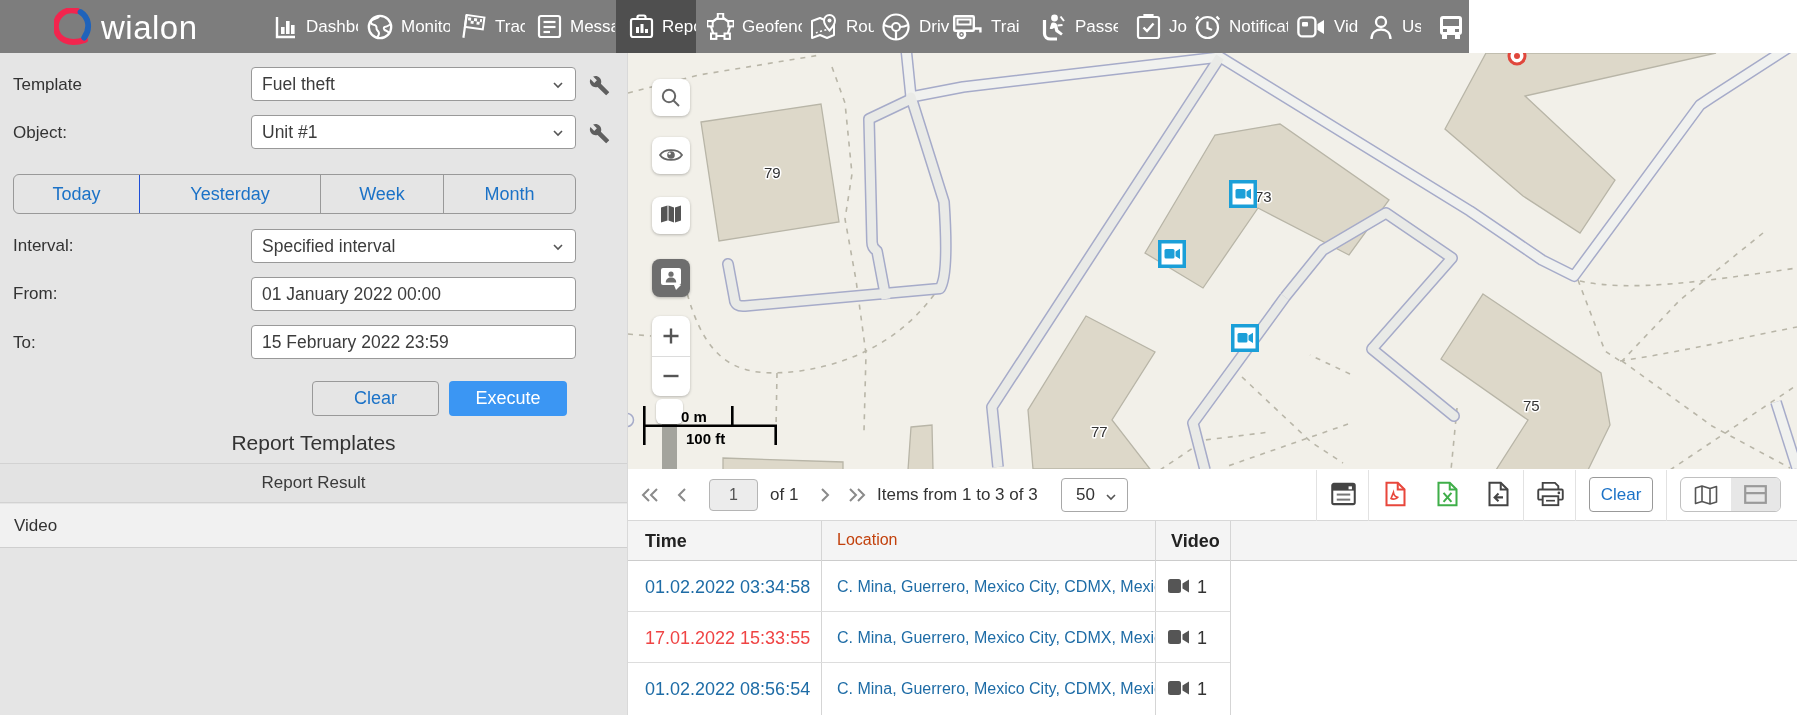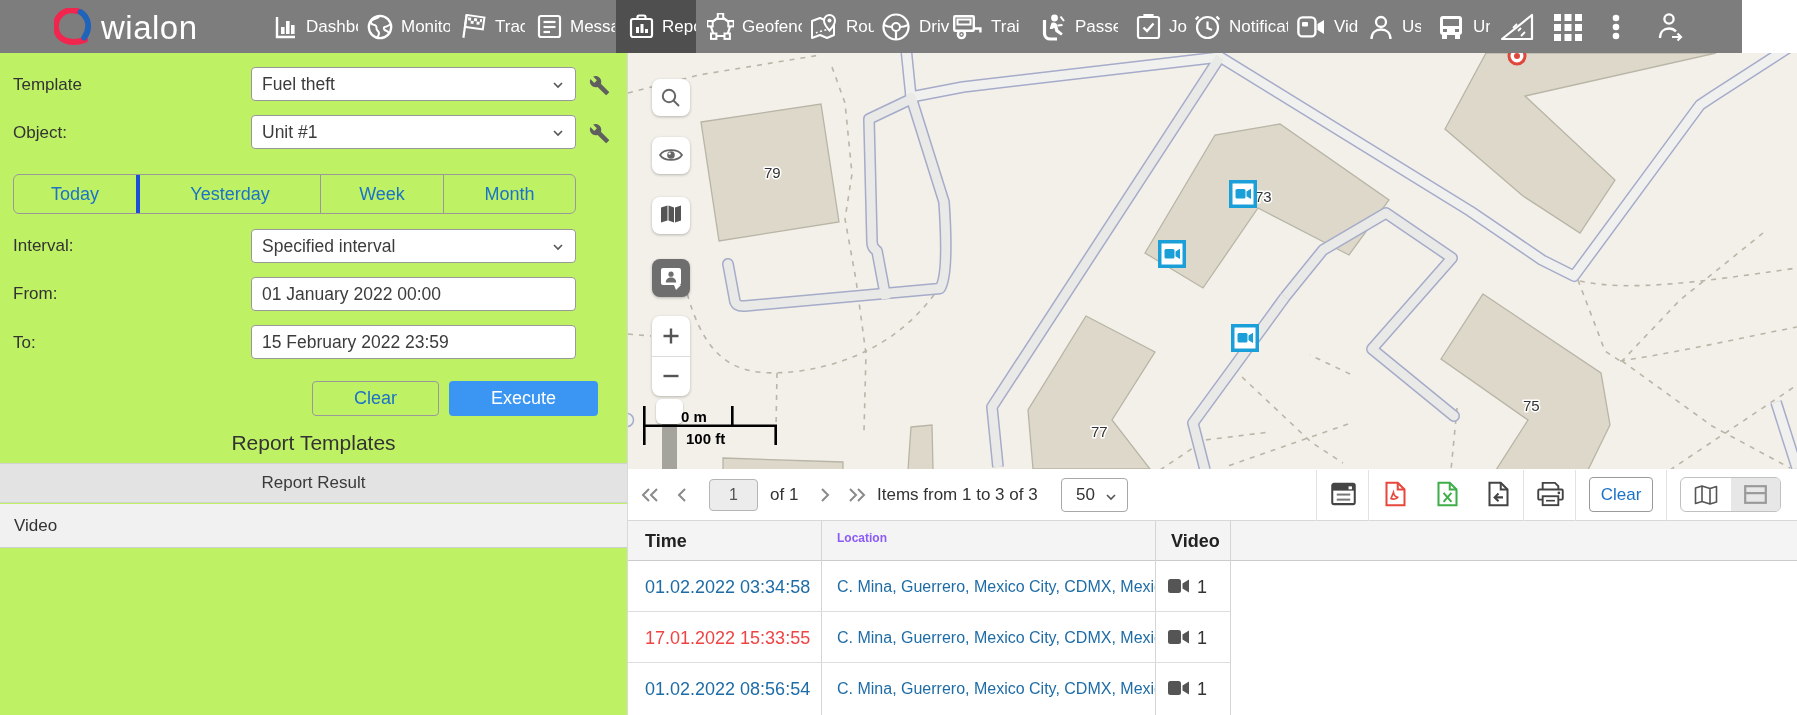--- a/index.html
+++ b/index.html
@@ -1,22 +1,22 @@
 <!DOCTYPE html>
 <html><head>
 <meta charset="utf-8">
 <style>
 * { margin:0; padding:0; box-sizing:border-box; }
 html,body { width:1797px; height:715px; overflow:hidden; background:#fff;
   font-family:"Liberation Sans", sans-serif; }
 .abs { position:absolute; }
-#nav { position:absolute; left:0; top:0; width:1742px; height:53px; background:#7d7d7d; }
+#nav { position:absolute; left:0; top:0; width:1469px; height:53px; background:#7d7d7d; }
 .nitem { position:absolute; top:0; height:53px; display:flex; align-items:center; color:#fff; font-size:17px; white-space:nowrap; overflow:hidden; }
 .nitem svg { flex:0 0 auto; margin-right:8px; }
-#leftp { position:absolute; left:0; top:53px; width:628px; height:662px; background:#bef264; border-right:1px solid #d9d9d9; }
+#leftp { position:absolute; left:0; top:53px; width:628px; height:662px; background:#e5e5e5; border-right:1px solid #d9d9d9; }
 .lbl { position:absolute; font-size:17px; color:#333; }
 .inp { position:absolute; left:251px; width:325px; height:34px; border:1px solid #999; border-radius:4px; background:#fff; font-size:17.5px; color:#3c3c3c; display:flex; align-items:center; padding-left:10px; }
 .chev { position:absolute; right:11px; top:50%; margin-top:-5px; width:12px; height:12px; }
 #mapbox { position:absolute; left:628px; top:53px; width:1169px; height:416px; overflow:hidden; background:#22c55e; }
 #bottom { position:absolute; left:628px; top:469px; width:1169px; height:246px; background:#fff; }
 .vdiv { position:absolute; top:1px; width:1px; height:51px; background:#e2e2e2; }
 .tbtn { position:absolute; top:7px; height:36px; }
 </style>
 </head>
 <body>
@@ -219,41 +219,41 @@
   <div class="inp" style="top:62px">Unit #1
     <svg class="chev" viewBox="0 0 12 12">
         <path d="M2 4 L6 8 L10 4" fill="none" stroke="#555" stroke-width="1.6"></path>
       </svg>
   </div>
   <svg class="abs" style="left:589px;top:70px" width="21" height="21" viewBox="0 0 24 24">
       <path d="M22.7 19l-9.1-9.1c.9-2.3.4-5-1.5-6.9-2-2-5-2.4-7.4-1.3L9 6 6 9 1.6 4.7C.4 7.1.9 10.1 2.9 12.1c1.9 1.9 4.6 2.4 6.9 1.5l9.1 9.1c.4.4 1 .4 1.4 0l2.3-2.3c.5-.4.5-1.1.1-1.4z" fill="#5f5f5f"></path>
     </svg>
 
   <div class="abs" style="left:13px;top:121px;width:563px;height:40px;border:1px solid #999;border-radius:6px;display:flex;color:#1b72c7;font-size:18px">
-    <div style="flex:0 0 126px;display:flex;align-items:center;justify-content:center;border-right:4px solid #1d4ed8">Today</div>
+    <div style="flex:0 0 126px;display:flex;align-items:center;justify-content:center;border-right:1px solid #1d4ed8">Today</div>
     <div style="flex:0 0 181px;display:flex;align-items:center;justify-content:center;border-right:1px solid #999">Yesterday</div>
     <div style="flex:0 0 123px;display:flex;align-items:center;justify-content:center;border-right:1px solid #999">Week</div>
     <div style="flex:1;display:flex;align-items:center;justify-content:center">Month</div>
   </div>
 
   <div class="lbl" style="left:13px;top:183px">Interval:</div>
   <div class="inp" style="top:176px">Specified interval
     <svg class="chev" viewBox="0 0 12 12">
         <path d="M2 4 L6 8 L10 4" fill="none" stroke="#555" stroke-width="1.6"></path>
       </svg>
   </div>
 
   <div class="lbl" style="left:13px;top:231px">From:</div>
   <div class="inp" style="top:224px">01 January 2022 00:00</div>
 
   <div class="lbl" style="left:13px;top:280px">To:</div>
   <div class="inp" style="top:272px">15 February 2022 23:59</div>
 
   <div class="abs" style="left:312px;top:328px;width:127px;height:35px;border:1px solid #999;border-radius:4px;display:flex;align-items:center;justify-content:center;color:#1b72c7;font-size:18px">Clear</div>
-  <div class="abs" style="left:449px;top:328px;width:149px;height:35px;background:#3b96f3;border-radius:4px;display:flex;align-items:center;justify-content:center;color:#fff;font-size:18px">Execute</div>
+  <div class="abs" style="left:449px;top:328px;width:118px;height:35px;background:#3b96f3;border-radius:4px;display:flex;align-items:center;justify-content:center;color:#fff;font-size:18px">Execute</div>
 
   <div class="abs" style="left:0;top:378px;width:627px;text-align:center;font-size:21px;color:#333">Report Templates</div>
   <div class="abs" style="left:0;top:410px;width:627px;height:40px;background:#e3e3e3;border-top:1px solid #d2d2d2;border-bottom:1px solid #d2d2d2;display:flex;align-items:center;justify-content:center;font-size:17px;color:#3a3a3a">Report Result</div>
   <div class="abs" style="left:0;top:451px;width:627px;height:44px;background:#f1f1f1;border-bottom:1px solid #cfcfcf;display:flex;align-items:center;font-size:17px;color:#333;padding-left:14px">Video</div>
 </div>
 
 <div id="mapbox">
 <svg width="1169" height="416" viewBox="628 53 1169 416">
   <rect x="628" y="53" width="1169" height="416" fill="#f2f0e9"></rect>
   <g id="dashes" fill="none" stroke="#b9b6a8" stroke-width="1.6" stroke-dasharray="5 6">
@@ -460,21 +460,21 @@
     <div style="flex:1;background:#e7e7e7;display:flex;align-items:center;justify-content:center">
       <svg width="23" height="19" viewBox="0 0 23 19">
           <rect x="1.2" y="1.2" width="20.6" height="16.6" fill="none" stroke="#9a9a9a" stroke-width="2.2"></rect>
           <line x1="1" y1="8.2" x2="22" y2="8.2" stroke="#9a9a9a" stroke-width="2.2"></line>
         </svg>
     </div>
   </div>
 
   <div class="abs" style="left:0;top:52px;width:1169px;height:40px;background:#f4f4f4;border-bottom:1px solid #ccc"></div>
   <div class="abs" style="left:17px;top:62px;font-size:18px;font-weight:bold;color:#222">Time</div>
-  <div class="abs" style="left:209px;top:62px;font-size:12px;font-weight:bold;color:#8b5cf6">Location</div>
+  <div class="abs" style="left:209px;top:62px;font-size:16px;font-weight:normal;color:#c2410c">Location</div>
   <div class="abs" style="left:543px;top:62px;font-size:18px;font-weight:bold;color:#222">Video</div>
 
   <div class="abs" style="left:193px;top:52px;width:1px;height:194px;background:#d5d5d5"></div>
   <div class="abs" style="left:527px;top:52px;width:1px;height:194px;background:#d5d5d5"></div>
   <div class="abs" style="left:602px;top:52px;width:1px;height:194px;background:#d5d5d5"></div>
 
   <div class="abs" style="left:0;top:142px;width:602px;height:1px;background:#ddd"></div>
   <div class="abs" style="left:0;top:193px;width:602px;height:1px;background:#ddd"></div>
 
   <div class="abs" style="left:17px;top:108px;font-size:18px;color:#1e6ca6">01.02.2022 03:34:58</div>

